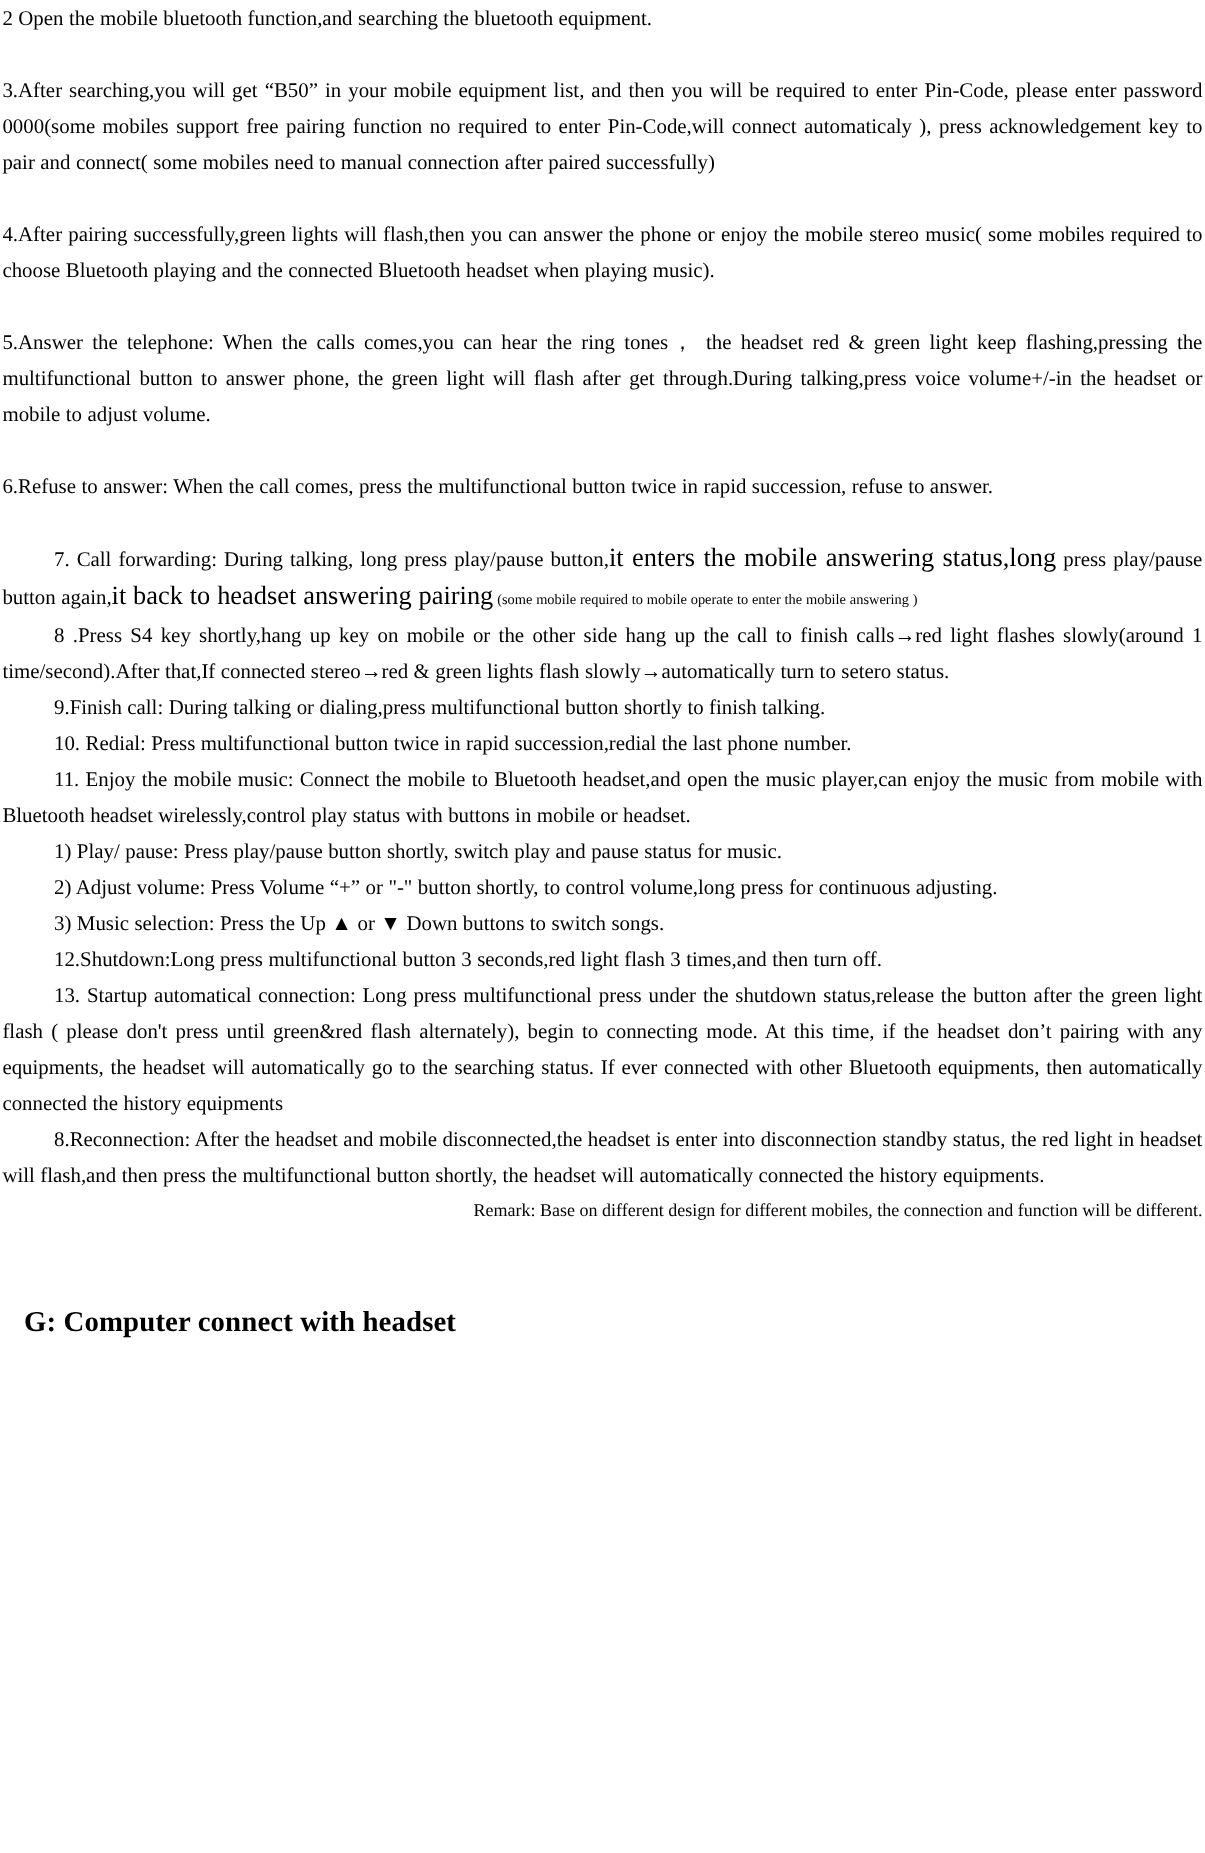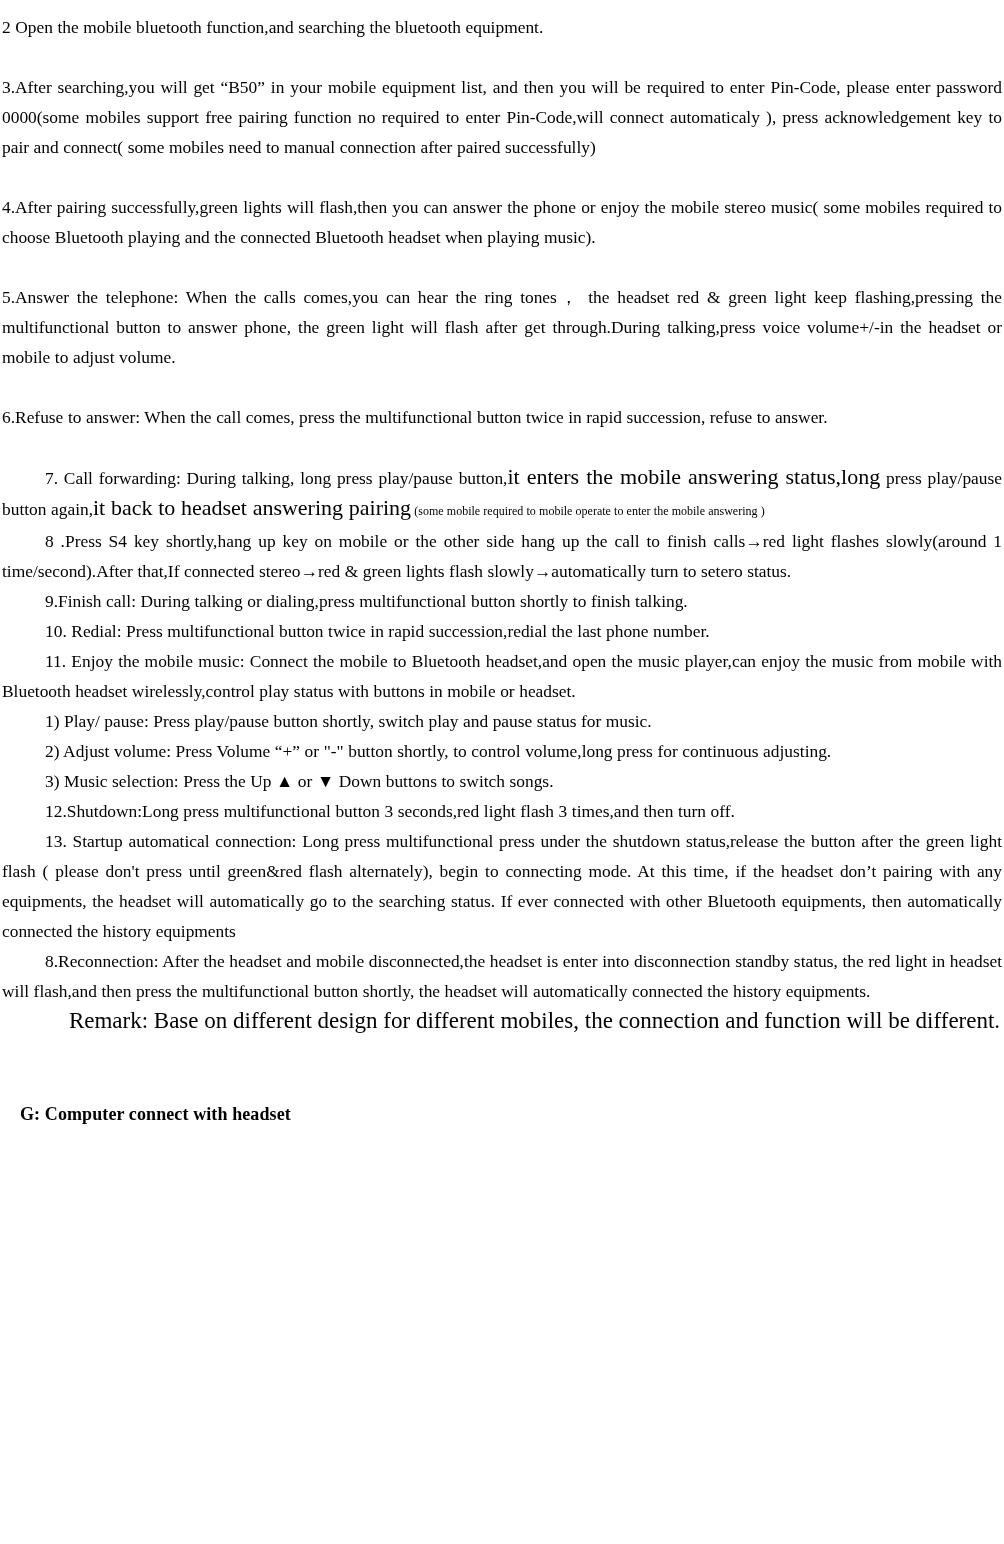--- a/index.html
+++ b/index.html
@@ -14,21 +14,21 @@
     font-family: "Liberation Serif", "DejaVu Serif", serif;
     color: #000000;
     -webkit-font-smoothing: antialiased;
   }
 
   #page {
     position: relative;
     width: 1004px;
     height: 1544px;
     box-sizing: border-box;
-    padding: 12px 2px 0px 2px;
+    padding: 0px 2px 0px 2px;
   }
 
   
   .para {
     font-size: 17.4px;
     line-height: 30px;
     text-align: justify;
     text-justify: inter-word;
     margin: 0;
     padding: 0;
@@ -53,31 +53,31 @@
   
   .sz-big {
     font-size: 22px;
   }
   .sz-small {
     font-size: 12px;
   }
 
   
   .remark {
-    font-size: 23px;
+    font-size: 15px;
     line-height: 30px;
-    text-align: center;
+    text-align: right;
     margin: 0;
     padding: 0;
     text-indent: 65px;
   }
 
   
   .heading {
-    font-size: 18px;
+    font-size: 24px;
     line-height: 32px;
     font-weight: bold;
     margin: 0;
     padding: 0 0 0 18px;
     text-align: left;
     letter-spacing: 0.1px;
   }
   .spacer-lg { height: 62px; }
 </style>
 </head>

